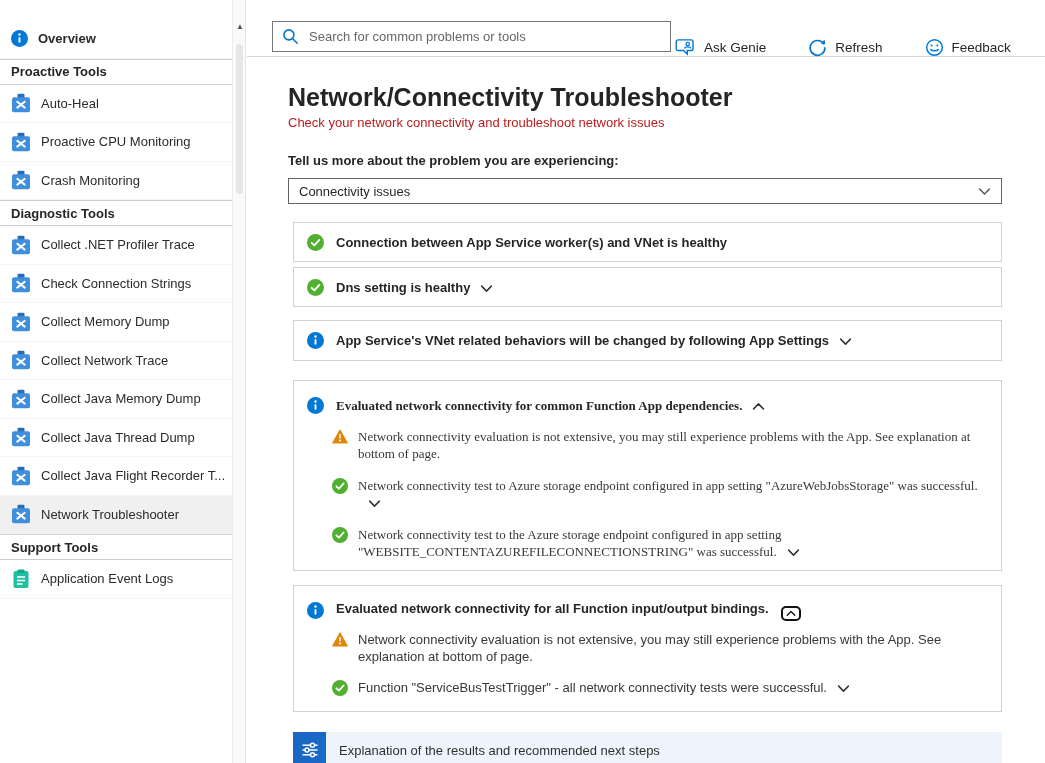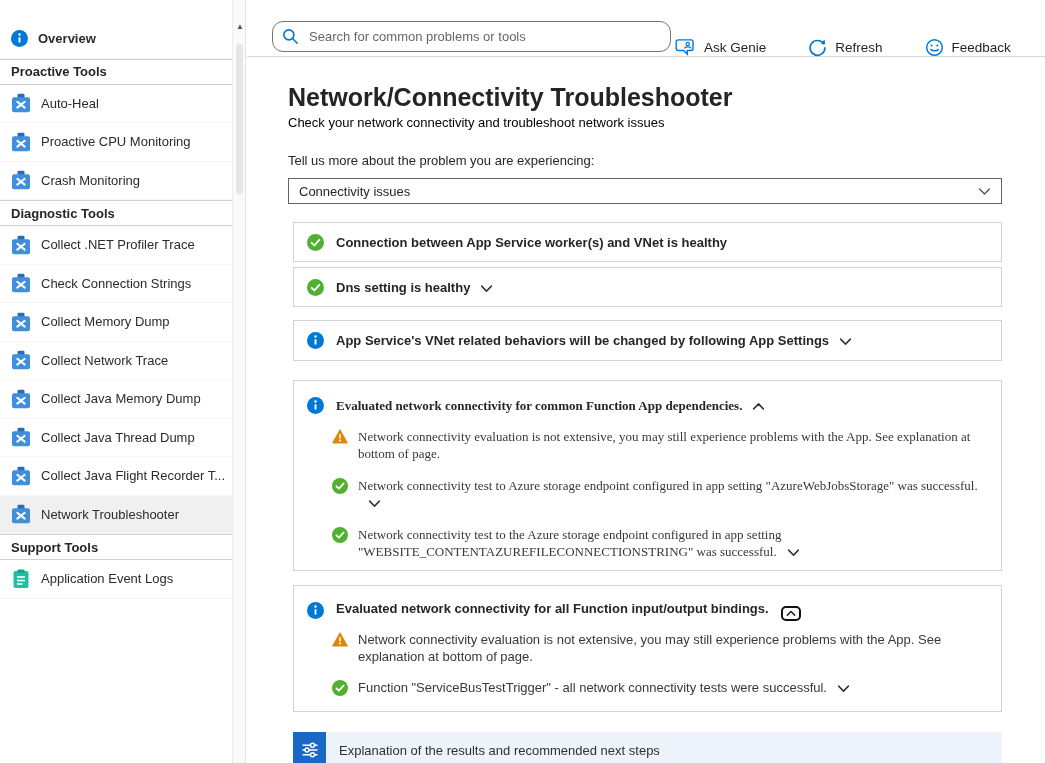--- a/index.html
+++ b/index.html
@@ -21,30 +21,30 @@
   .s-item svg { flex:none; }
   
   .scrollcol { position:absolute; left:232px; top:0; width:14px; height:763px; background:#fafafa;
                border-left:1px solid #ededed; border-right:1px solid #e5e5e5; }
   .scroll-up { position:absolute; top:22px; left:0; width:14px; text-align:center; font-size:8px; color:#555; cursor:pointer; }
   .scroll-thumb { position:absolute; top:44px; left:3px; width:7px; height:150px; background:#e6e6e6; border-radius:4px; }
   
   .main { position:absolute; left:247px; top:0; right:0; height:763px; }
   .toolbar { position:absolute; top:0; left:0; right:0; height:57px; border-bottom:1px solid #d8d8d8; background:#fff; }
   .search { position:absolute; left:25px; top:21px; width:399px; height:31px; border:1px solid #767676;
-            border-radius:11px; display:flex; align-items:center; padding:0 9px; gap:8px; }
+            border-radius:0; display:flex; align-items:center; padding:0 9px; gap:8px; }
   .search input { border:none; outline:none; flex:1; font:13px "Liberation Sans",sans-serif; color:#333; background:transparent; }
   .search input::placeholder { color:#666; }
   .tb-actions { position:absolute; left:428px; top:0; height:57px; display:flex; align-items:flex-end; gap:42px; }
   .tb-btn { display:flex; align-items:center; gap:8px; cursor:pointer; color:#252525; font-size:13.5px; }
   
   .content { position:absolute; top:57px; left:0; right:0; bottom:0; background:#fff; }
   .page-title { position:absolute; left:41px; top:26px; font-size:25px; font-weight:700; color:#242424; }
-  .page-sub   { position:absolute; left:41px; top:58px; color:#000000; }
-  .q-label    { position:absolute; left:41px; top:96px; font-weight:400; }
+  .page-sub   { position:absolute; left:41px; top:58px; color:#b91c1c; }
+  .q-label    { position:absolute; left:41px; top:96px; font-weight:700; }
   .dropdown { position:absolute; left:41px; top:121px; width:714px; height:26px; border:1px solid #646464;
               display:flex; align-items:center; justify-content:space-between; padding:0 10px; cursor:pointer; background:#fff; }
   .card { position:absolute; left:46px; width:709px; background:#fff; border:1px solid #d4d2d0; }
   .c1 { top:165px; height:40px; } .c2 { top:210px; height:40px; } .c3 { top:263px; height:41px; }
   .c4 { top:323px; height:191px;font-family:Liberation Serif, serif; } .c5 { top:528px; height:127px; }
   .card-head { display:flex; align-items:center; gap:12px; padding-left:13px; padding-right:14px; height:100%; }
   .card.open .card-head { height:41px; padding-top:7px; }
   .card-head .ht { font-weight:700; color:#262626; line-height:17px; }
   .chev { margin-left:10px; vertical-align:-1px; }
   .sub { display:flex; align-items:flex-start; gap:10px; margin-left:38px; padding-right:14px; line-height:17px; color:#383838; }

